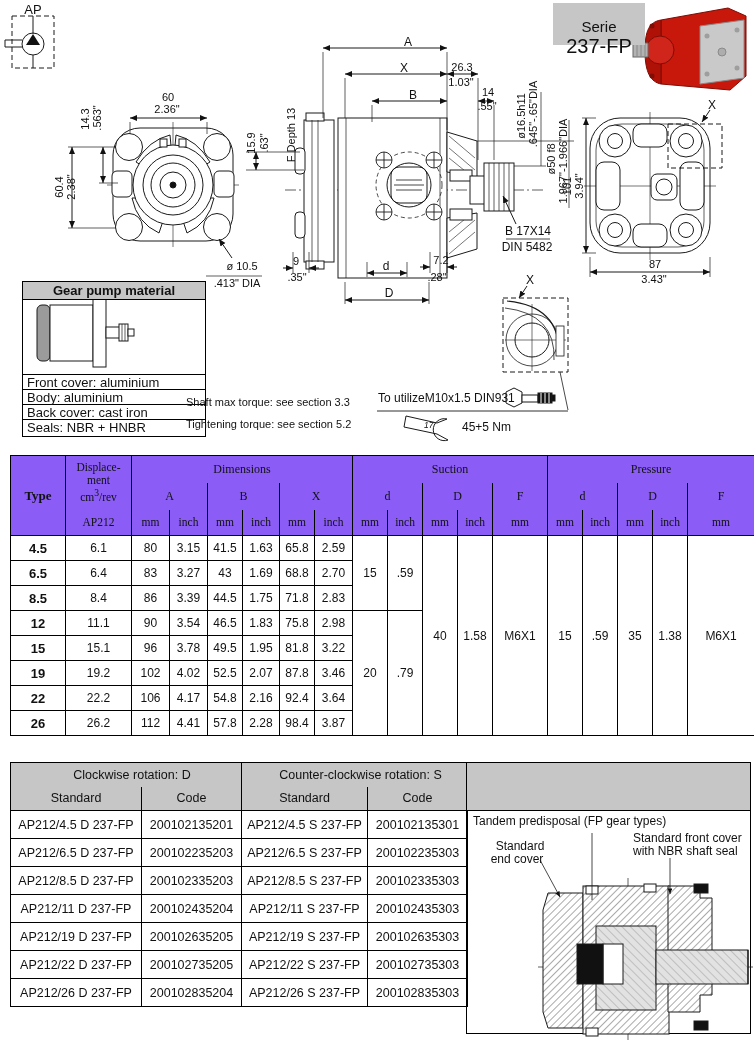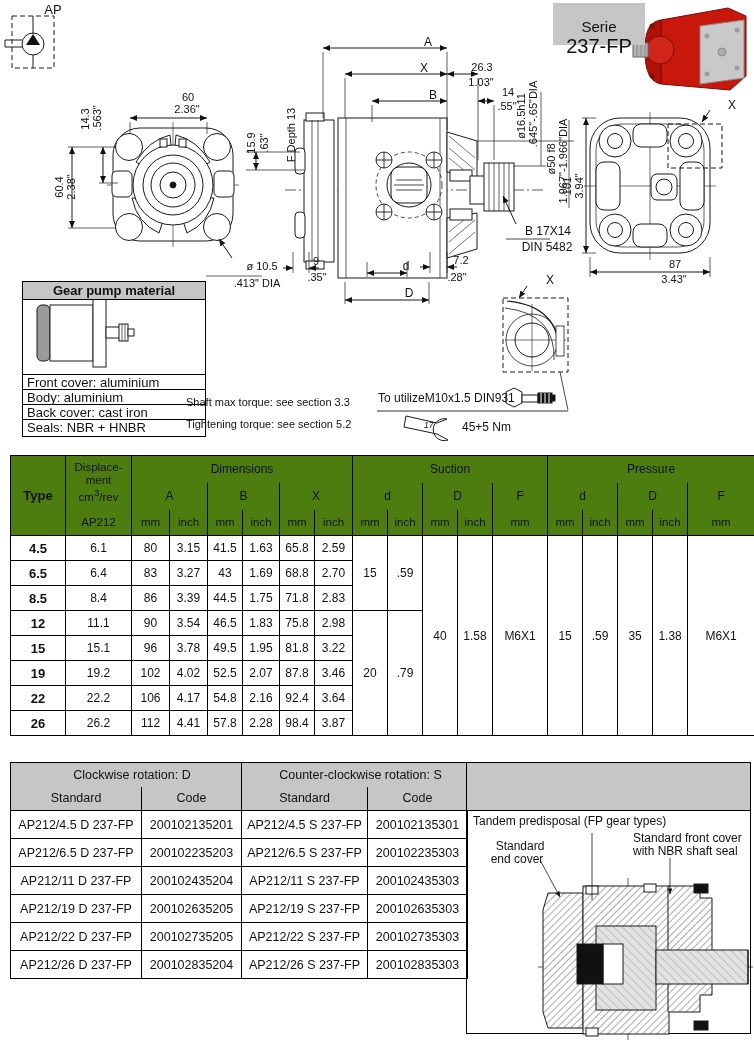--- a/index.html
+++ b/index.html
@@ -1,39 +1,39 @@
 <!DOCTYPE html>
 <html><head>
 <meta charset="utf-8">
 <style>
   html,body{margin:0;padding:0;background:#fff;}
   body{font-family:"Liberation Sans",sans-serif;color:#111;}
   .page{position:relative;width:754px;height:1046px;background:#fff;overflow:hidden;}
   svg{position:absolute;left:0;top:0;pointer-events:none;}
   .lb{position:absolute;font-size:11px;color:#111;white-space:nowrap;line-height:1;}
-  .c{transform:translate(-50%,-50%);margin-left:20px;}
+  .c{transform:translate(-50%,-50%);}
   .v{transform:translate(-50%,-50%) rotate(-90deg);}
   .big{font-size:12px;}
   .serie-box{position:absolute;left:553px;top:3px;width:92px;height:42px;background:#c6c6c6;
     display:flex;flex-direction:column;align-items:center;justify-content:center;}
   .serie-box .l1{font-size:15px;margin-top:27px;}
   .serie-box .l2{font-size:20px;}
   
   .matbox{position:absolute;left:22px;top:281px;width:184px;height:156px;border:1px solid #000;box-sizing:border-box;}
   .matbox .ttl{height:17px;background:#c6c6c6;border-bottom:1px solid #000;text-align:center;
     font-size:13px;font-weight:bold;line-height:17px;}
   .matbox .img{height:74px;border-bottom:1px solid #000;}
   .matbox .mrow{height:15px;border-bottom:1px solid #000;font-size:13px;line-height:15px;padding-left:4px;box-sizing:border-box;}
   .matbox .mrow:last-child{border-bottom:none;}
   .note{position:absolute;font-size:11px;white-space:nowrap;}
   
   .dimtbl{position:absolute;left:10px;top:455px;width:742px;border-collapse:collapse;table-layout:fixed;
     font-size:12px;text-align:center;}
   .dimtbl th,.dimtbl td{border:1px solid #000;padding:0;font-weight:normal;overflow:hidden;}
-  .dimtbl thead th{background:#4d7c0f;border-top:none;border-bottom:none;}
+  .dimtbl thead th{background:#8b5cf6;border-top:none;border-bottom:none;font-family:Liberation Serif, serif;}
   .dimtbl thead tr:first-child th{border-top:1px solid #000;}
   .dimtbl .hgrp{height:27px;font-size:12px;}
   .dimtbl .hlet{height:27px;font-size:12px;font-weight:bold;}
   .dimtbl .hunit{height:26px;font-size:11.5px;}
   .dimtbl tbody tr{height:25px;padding-left:26px;}
   .dimtbl tbody th{font-weight:bold;font-size:13px;}
   .dimtbl .ttl3{font-weight:bold;font-size:13px;}
   .dimtbl .dsp{font-size:11.5px;line-height:1.15;}
   
   .ordtbl{position:absolute;left:10px;top:762px;width:457px;border-collapse:collapse;table-layout:fixed;
@@ -539,20 +539,26 @@
         <td>AP212/4.5 D 237-FP</td>
           <td>200102135201</td>
         <td>AP212/4.5 S 237-FP</td>
           <td>200102135301</td>
       </tr>
       <tr>
         <td>AP212/6.5 D 237-FP</td>
           <td>200102235203</td>
         <td>AP212/6.5 S 237-FP</td>
           <td>200102235303</td>
+      </tr>
+      <tr>
+        <td>AP212/8.5 D 237-FP</td>
+          <td>200102335203</td>
+        <td>AP212/8.5 S 237-FP</td>
+          <td>200102335303</td>
       </tr>
       <tr>
         <td>AP212/11 D 237-FP</td>
           <td>200102435204</td>
         <td>AP212/11 S 237-FP</td>
           <td>200102435303</td>
       </tr>
       <tr>
         <td>AP212/19 D 237-FP</td>
           <td>200102635205</td>

